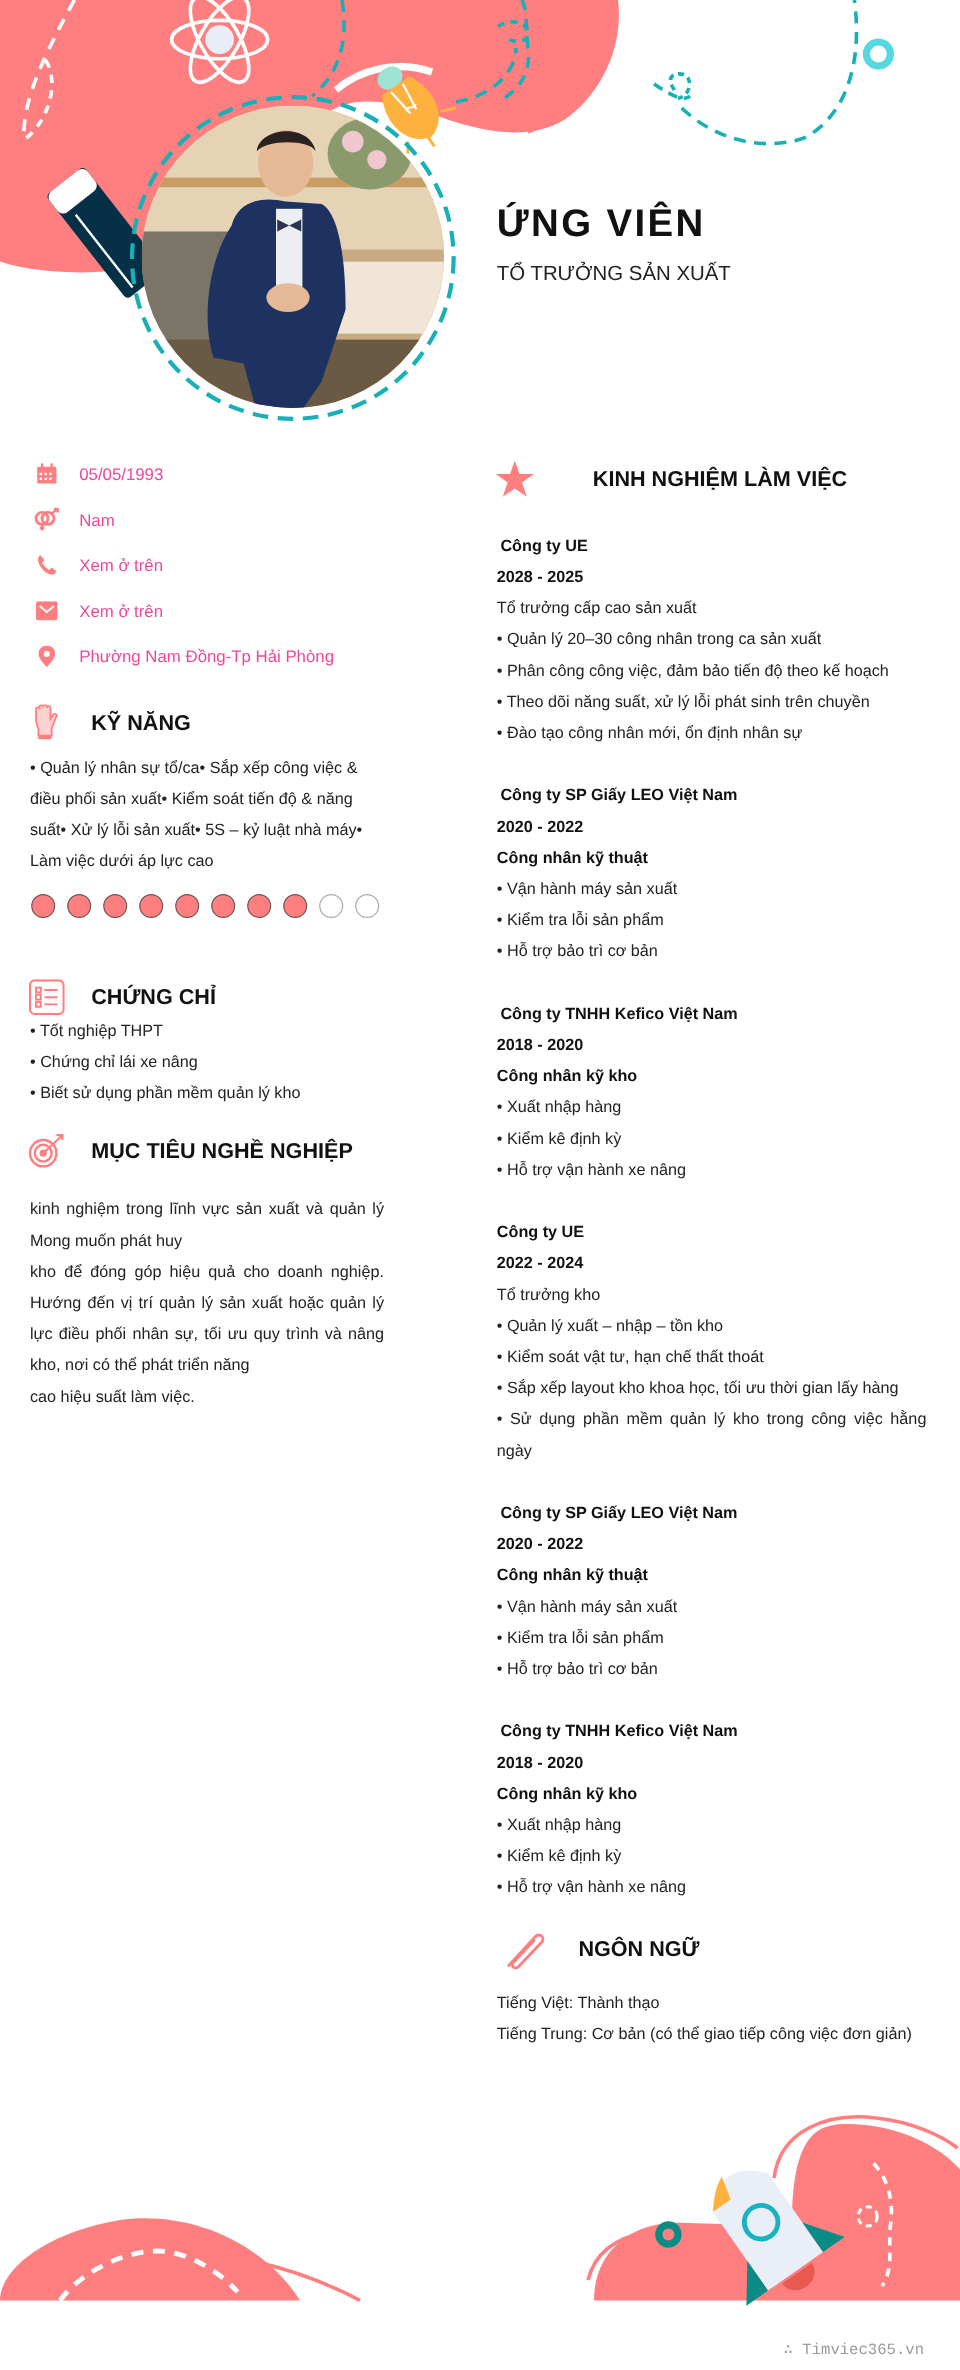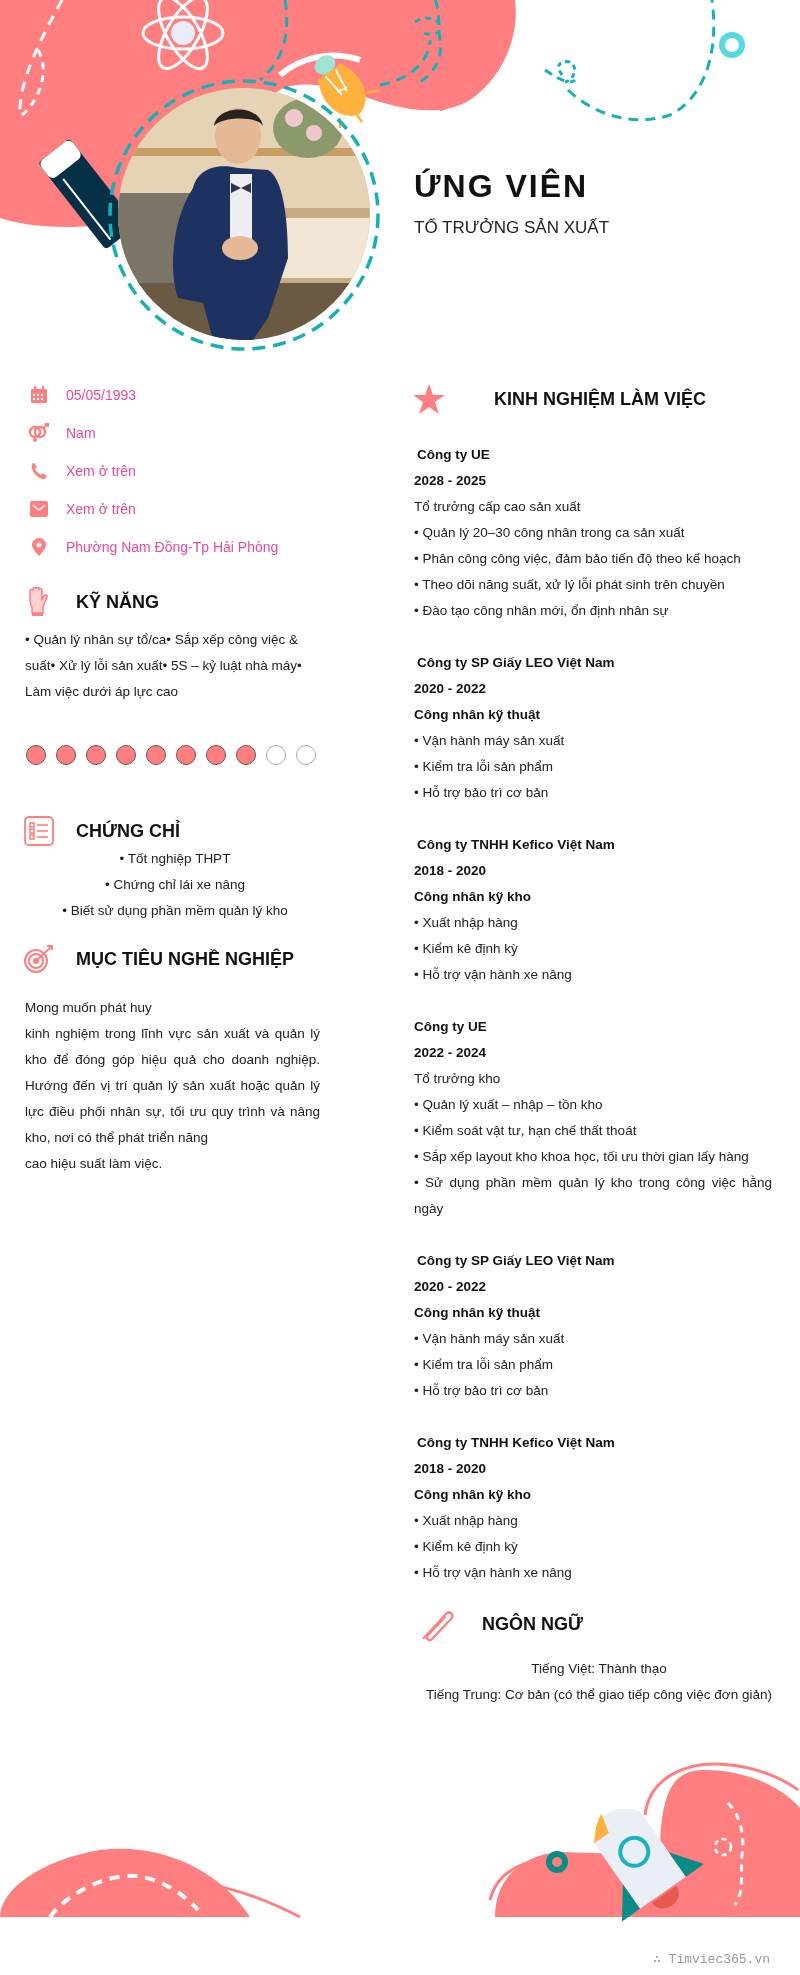--- a/index.html
+++ b/index.html
@@ -13,21 +13,21 @@
 
   .avatar { left: 118px; top: 88px; width: 252px; height: 252px; border-radius: 50%; overflow: hidden; }
 
   .info-row { position: absolute; left: 28px; height: 22px; display: flex; align-items: center; font-size: 14px; color: #ec4899; }
   .info-row .ico { width: 22px; height: 22px; display: inline-flex; align-items: center; justify-content: center; margin-right: 16px; }
 
   .sec-head { position: absolute; display: flex; align-items: center; }
   .sec-head .ico { width: 34px; height: 34px; display: inline-flex; align-items: center; justify-content: center; }
   .sec-head .txt { font-size: 18px; font-weight: 700; color: #111; }
 
-  .para { position: absolute; font-size: 13.5px; line-height: 26px; color: #222; text-align: center; }
+  .para { position: absolute; font-size: 13.5px; line-height: 26px; color: #222; }
   .justify { text-align: justify; }
 
   .dots { position: absolute; left: 26px; top: 745px; display: flex; gap: 10px; }
   .dot { width: 20px; height: 20px; border-radius: 50%; border: 1.5px solid #777; }
   .dot.on { background: #ff7f80; border-color: #6e5555; }
   .dot.off { background: #fff; border-color: #aaa; }
 
   .job { position: absolute; left: 414px; width: 358px; font-size: 13.5px; line-height: 26px; color: #222; }
   .job .b { font-weight: 700; color: #111; }
   .job .co { padding-left: 3px; }
@@ -181,20 +181,21 @@
   <span class="ico">
     <svg width="24" height="30" viewBox="0 0 24 30">
         <path d="M3,10 L3,4 C3,2 6,2 6,4 L6,2 C6,0 9,0 9,2 L9,1.5 C9,0 12,0 12,1.5 L12,3 C12,1 15,1 15,3 L15,12 L17,9 C18,7 21,8 20,10 L16,20 L16,26 L5,26 L5,20 C3,17 3,14 3,10 Z" fill="#ffd2d2" stroke="#ff7f80" stroke-width="1.5"></path>
         <rect x="5" y="26" width="11" height="3" fill="#ff7f80"></rect>
       </svg>
   </span>
   <span class="txt" style="margin-left:20px">KỸ NĂNG</span>
 </div>
 <div class="para justify" style="left:25px; top:627px; width:295px;">
   <div> • Quản lý nhân sự tổ/ca•  Sắp xếp công việc &amp;</div>
+  <div>điều phối sản xuất• Kiểm soát tiến độ &amp; năng</div>
   <div>suất• Xử lý lỗi sản xuất• 5S – kỷ luật nhà máy•</div>
   <div style="text-align:left">Làm việc dưới áp lực cao</div>
 </div>
 <div class="dots">
   <span class="dot on"></span>
   <span class="dot on"></span>
   <span class="dot on"></span>
   <span class="dot on"></span>
   <span class="dot on"></span>
   <span class="dot on"></span>
@@ -231,22 +232,22 @@
     <svg width="32" height="30" viewBox="0 0 32 30">
         <circle cx="13" cy="17" r="11" fill="none" stroke="#ff7f80" stroke-width="2"></circle>
         <circle cx="13" cy="17" r="7" fill="none" stroke="#ff7f80" stroke-width="2"></circle>
         <circle cx="13" cy="17" r="3" fill="#ff7f80"></circle>
         <path d="M13,17 L29,2 M24,2 L29,2 L29,6" stroke="#ff7f80" stroke-width="1.8" fill="none"></path>
       </svg>
   </span>
   <span class="txt" style="margin-left:20px">MỤC TIÊU NGHỀ NGHIỆP</span>
 </div>
 <div class="para justify" style="left:25px; top:995px; width:295px;">
+  <div style="text-align-last:justify">kinh nghiệm trong lĩnh vực sản xuất và quản lý</div>
   <div style="text-align:left">Mong muốn phát huy</div>
-  <div style="text-align-last:justify">kinh nghiệm trong lĩnh vực sản xuất và quản lý</div>
   <div style="text-align-last:justify">kho để đóng góp hiệu quả cho doanh nghiệp.</div>
   <div style="text-align-last:justify">Hướng đến vị trí quản lý sản xuất hoặc quản lý</div>
   <div style="text-align-last:justify">lực điều phối nhân sự, tối ưu quy trình và nâng</div>
   <div style="text-align:left">kho, nơi có thể phát triển năng</div>
   <div style="text-align:left">cao hiệu suất làm việc.</div>
 </div>
 
 <div class="sec-head" style="left:412px; top:382px;gap:36px;">
   <span class="ico">
     <svg width="34" height="32" viewBox="0 0 34 32">

